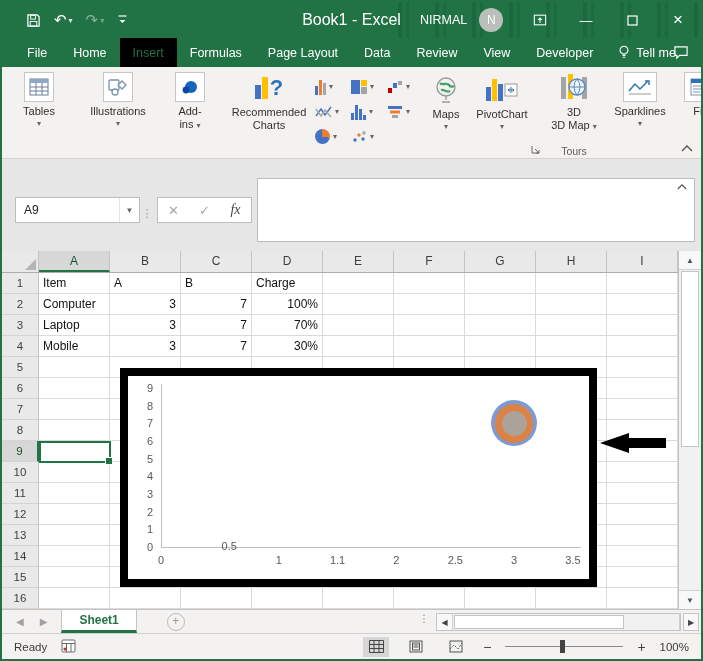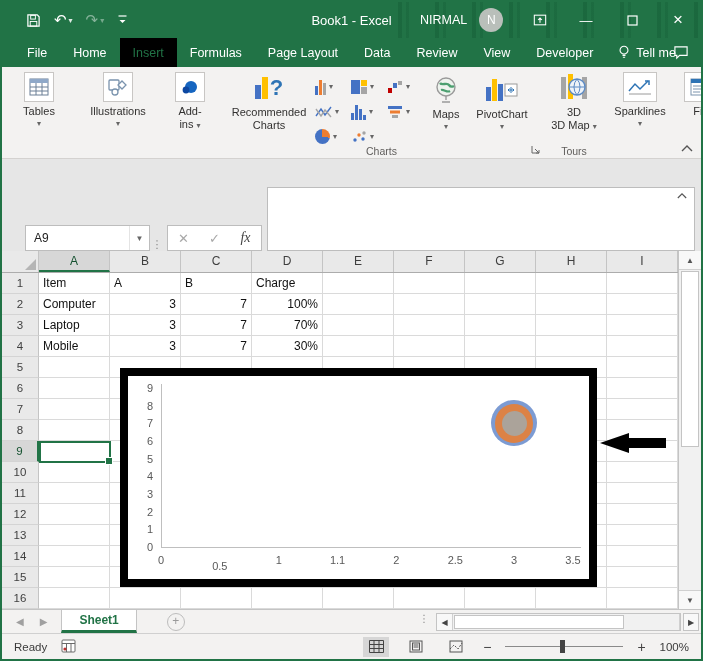--- a/index.html
+++ b/index.html
@@ -10,21 +10,21 @@
   
   .titlebar { height:36px; background:#217346; position:relative; display:flex; align-items:center; color:#fff; flex:0 0 36px; }
   .deco { position:absolute; left:370px; top:0; width:330px; height:36px; opacity:.55; pointer-events:none;
           background:
             repeating-linear-gradient(90deg, transparent 0 26px, rgba(0,60,30,.35) 26px 30px, transparent 30px 34px, rgba(0,60,30,.25) 34px 37px);
   }
   .qat { display:flex; align-items:center; gap:13px; margin-left:24px; z-index:2; }
   .qat .qbtn { display:flex; align-items:center; color:#fff; font-size:15px; }
   .qbtn .mini { font-size:8px; margin-left:2px; opacity:.85; }
   .qbtn.disabled { opacity:.45; }
-  .wtitle { position:absolute; left:0; right:0; text-align:center; font-size:13px; z-index:1; }
+  .wtitle { position:absolute; left:0; right:0; text-align:center; font-size:16px; z-index:1; }
   .userblock { position:absolute; left:418px; display:flex; align-items:center; gap:12px; z-index:2; font-size:12.5px; }
   .avatar { width:24px; height:24px; border-radius:50%; background:#b9bfba; color:#fff; font-size:12px;
             display:flex; align-items:center; justify-content:center; }
   .winctrls { position:absolute; right:0; top:0; height:36px; display:flex; z-index:3; }
   .wbtn { width:46px; height:36px; display:flex; align-items:center; justify-content:center; color:#fff; font-size:13px; }
 
   
   .tabrow { height:29px; background:#217346; display:flex; align-items:stretch; color:#fff;
             font-size:12.5px; padding-left:12px; position:relative; flex:0 0 29px; }
   .tab { padding:0 13px; display:flex; align-items:center; white-space:nowrap; }
@@ -45,21 +45,21 @@
   .smbtn { display:flex; align-items:center; gap:3px; }
   .smbtn .chev { font-size:8px; color:#666; }
   .dlauncher { position:absolute; right:3px; bottom:3px; width:13px; height:13px; }
   .ribbon-collapse { position:absolute; right:8px; bottom:4px; color:#555; font-size:11px; }
 
   
   .bars { display:flex; align-items:flex-end; gap:1px; height:16px; }
   .bars i { display:block; width:3px; }
 
   
-  .formula { height:92px; background:#e6e6e6; display:flex; align-items:flex-end; padding:10px 6px 0 23px; flex:0 0 92px; }
+  .formula { height:92px; background:#e6e6e6; display:flex; align-items:center; padding:10px 6px 0 13px; flex:0 0 92px; }
   .namebox { width:125px; height:26px; background:#fff; border:1px solid #bdbdbd; display:flex; align-items:center; font-size:12px; color:#222; padding-left:8px; }
   .nb-arrow { margin-left:auto; width:20px; align-self:stretch; border-left:1px solid #e4e4e4; display:flex; align-items:center; justify-content:center; color:#666; font-size:8px; }
   .fdots { width:14px; text-align:center; color:#8a8a8a; font-size:11px; margin-top:6px; letter-spacing:0; }
   .fbtns { height:26px; background:#fff; border:1px solid #bdbdbd; display:flex; align-items:center; margin-left:3px; }
   .fbtn { width:31px; text-align:center; color:#a8a8a8; font-size:13px; }
   .fbtn.fx { color:#444; font-family:"Liberation Serif",serif; font-style:italic; font-size:14px; }
   .finput { flex:1; height:64px; background:#fff; border:1px solid #bdbdbd; margin-left:5px; position:relative; font-size:12px; padding:3px 6px; }
   .fcollapse { position:absolute; top:3px; right:7px; color:#555; font-size:9px; }
 
   
@@ -335,21 +335,20 @@
             </span>
           <svg width="14" height="14" viewBox="0 0 14 14" style="margin-left:1px">
               <rect x="1" y="1" width="12" height="12" fill="#fff" stroke="#9a9a9a"></rect>
               <path d="M4 7h6M7 4v6M5.5 5.5L4 7l1.5 1.5M8.5 5.5L10 7 8.5 8.5" stroke="#2e74b5" fill="none"></path>
             </svg>
         </span>
         <span>PivotChart</span>
         <span class="chev">▾</span>
       </div>
 
-      <div class="rgroup-label">Charts</div>
       <span class="dlauncher">
         <svg width="13" height="13" viewBox="0 0 13 13">
             <path d="M3 3v7h7" stroke="#666" fill="none"></path>
             <path d="M6 6l4 4M10 7v3h-3" stroke="#666" fill="none"></path>
           </svg>
       </span>
     </div>
     <div class="rdiv"></div>
 
     <div class="rgroup">
@@ -656,21 +655,21 @@
         <span class="ytick" style="top: 147.333px;">1</span>
         <span class="ytick" style="top: 129.667px;">2</span>
         <span class="ytick" style="top: 112px;">3</span>
         <span class="ytick" style="top: 94.3333px;">4</span>
         <span class="ytick" style="top: 76.6667px;">5</span>
         <span class="ytick" style="top: 59px;">6</span>
         <span class="ytick" style="top: 41.3333px;">7</span>
         <span class="ytick" style="top: 23.6667px;">8</span>
         <span class="ytick" style="top: 6px;">9</span>
         <span class="xtick" style="left: 16px; top: 178px;">0</span>
-        <span class="xtick" style="left: 74.8571px; top: 184px;">0.5</span>
+        <span class="xtick" style="left: 74.8571px; top: 164px; text-align: right;">0.5</span>
         <span class="xtick" style="left: 133.714px; top: 178px;">1</span>
         <span class="xtick" style="left: 192.571px; top: 178px;">1.1</span>
         <span class="xtick" style="left: 251.429px; top: 178px;">2</span>
         <span class="xtick" style="left: 310.286px; top: 178px;">2.5</span>
         <span class="xtick" style="left: 369.143px; top: 178px;">3</span>
         <span class="xtick" style="left: 428px; top: 178px;">3.5</span>
         <div class="bubble" style="left: 363.143px; top: 24.3333px; width: 46px; height: 46px; background: rgb(124, 155, 211);"></div>
         <div class="bubble" style="left: 366.9px; top: 28.0902px; width: 38.4864px; height: 38.4864px; background: rgb(220, 130, 70);"></div>
         <div class="bubble" style="left: 373.545px; top: 34.7357px; width: 25.1952px; height: 25.1952px; background: rgb(171, 163, 154);"></div>
       </div>

